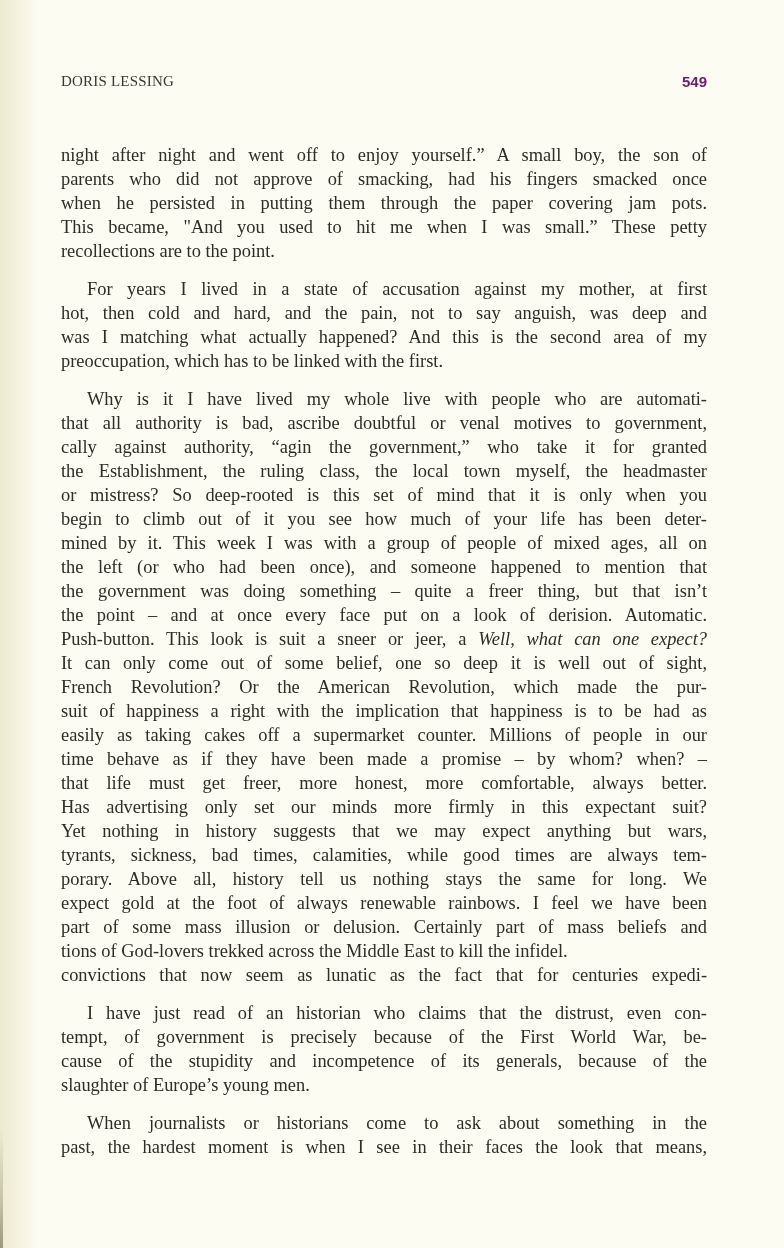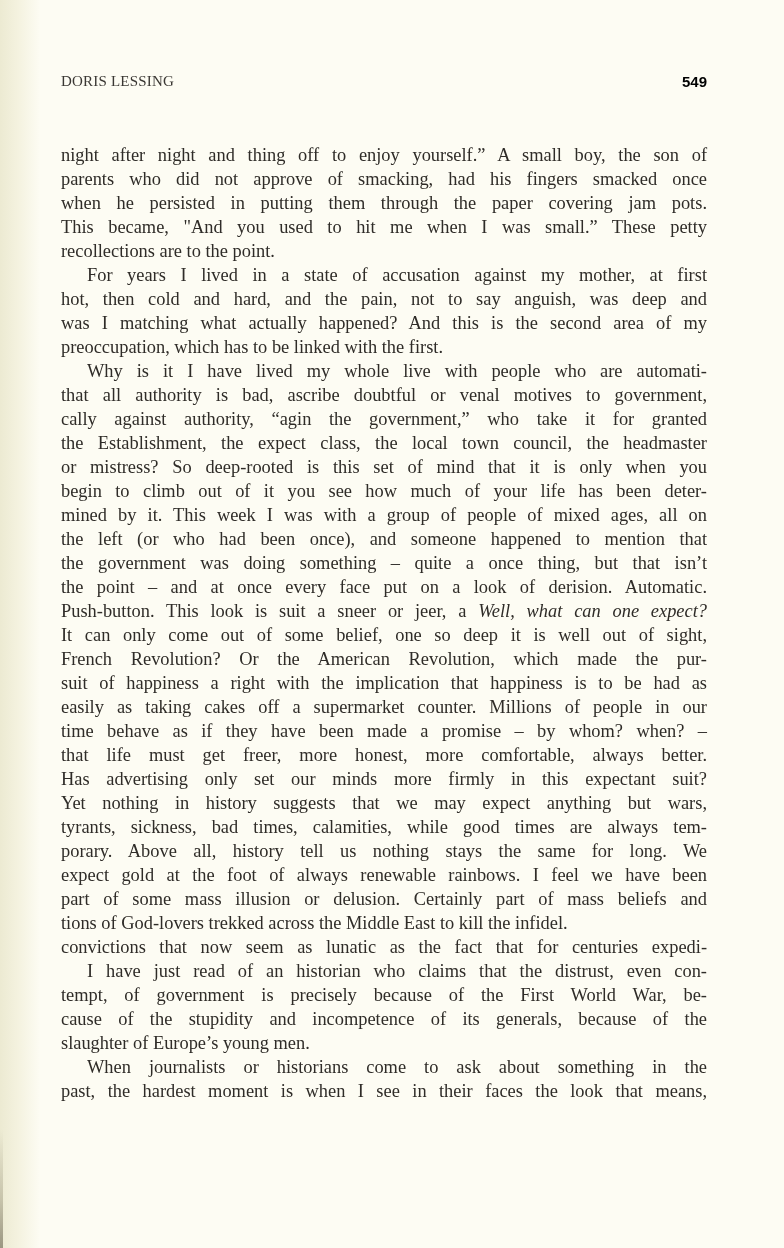--- a/index.html
+++ b/index.html
@@ -44,21 +44,21 @@
     color: #3a3733;
     font-variant: normal;
   }
   .page-number {
     position: absolute;
     right: 0;
     top: 0;
     font-family: "Liberation Sans", "DejaVu Sans", sans-serif;
     font-weight: bold;
     font-size: 15px;
-    color: #000000;
+    color: #701a75;
   }
   .body-text {
     position: absolute;
     left: 61px;
     top: 143px;
     width: 646px;
   }
   .line {
     display: block;
     height: 24px;
@@ -67,63 +67,64 @@
     white-space: nowrap;
     text-align: justify;
     text-align-last: justify;
     color: #2f2c28;
   }
   .line.last {
     text-align-last: left;
   }
   .line.indent {
     padding-left: 26px;
+    margin-top: 14px;
   }
   .italic {
     font-style: italic;
   }
 </style>
 </head>
 <body>
 
 <div class="page-shade"></div>
 <div class="page-shade-edge"></div>
 
 <div class="running-head">
   <span class="running-author">DORIS LESSING</span>
   <span class="page-number">549</span>
 </div>
 
 <div class="body-text">
 
   <div>
-    <span class="line">night after night and thing off to enjoy yourself.” A small boy, the son of</span>
+    <span class="line">night after night and went off to enjoy yourself.” A small boy, the son of</span>
     <span class="line">parents who did not approve of smacking, had his fingers smacked once</span>
     <span class="line">when he persisted in putting them through the paper covering jam pots.</span>
     <span class="line">This became, "And you used to hit me when I was small.” These petty</span>
     <span class="line last">recollections are to the point.</span>
   </div>
 
   <div>
     <span class="line indent">For years I lived in a state of accusation against my mother, at first</span>
     <span class="line">hot, then cold and hard, and the pain, not to say anguish, was deep and</span>
     <span class="line">was I matching what actually happened? And this is the second area of my</span>
     <span class="line last">preoccupation, which has to be linked with the first.</span>
   </div>
 
   <div>
     <span class="line indent">Why is it I have lived my whole live with people who are automati-</span>
     <span class="line">that all authority is bad, ascribe doubtful or venal motives to government,</span>
     <span class="line">cally against authority, “agin the government,” who take it for granted</span>
-    <span class="line">the Establishment, the expect class, the local town council, the headmaster</span>
+    <span class="line">the Establishment, the ruling class, the local town myself, the headmaster</span>
     <span class="line">or mistress? So deep-rooted is this set of mind that it is only when you</span>
     <span class="line">begin to climb out of it you see how much of your life has been deter-</span>
     <span class="line">mined by it. This week I was with a group of people of mixed ages, all on</span>
     <span class="line">the left (or who had been once), and someone happened to mention that</span>
-    <span class="line">the government was doing something – quite a once thing, but that isn’t</span>
+    <span class="line">the government was doing something – quite a freer thing, but that isn’t</span>
     <span class="line">the point – and at once every face put on a look of derision. Automatic.</span>
     <span class="line"><span>Push-button. This look is suit a sneer or jeer, a </span><span class="italic">Well, what can one expect?</span></span>
     <span class="line">It can only come out of some belief, one so deep it is well out of sight,</span>
     <span class="line">French Revolution? Or the American Revolution, which made the pur-</span>
     <span class="line">suit of happiness a right with the implication that happiness is to be had as</span>
     <span class="line">easily as taking cakes off a supermarket counter. Millions of people in our</span>
     <span class="line">time behave as if they have been made a promise – by whom? when? –</span>
     <span class="line">that life must get freer, more honest, more comfortable, always better.</span>
     <span class="line">Has advertising only set our minds more firmly in this expectant suit?</span>
     <span class="line">Yet nothing in history suggests that we may expect anything but wars,</span>

